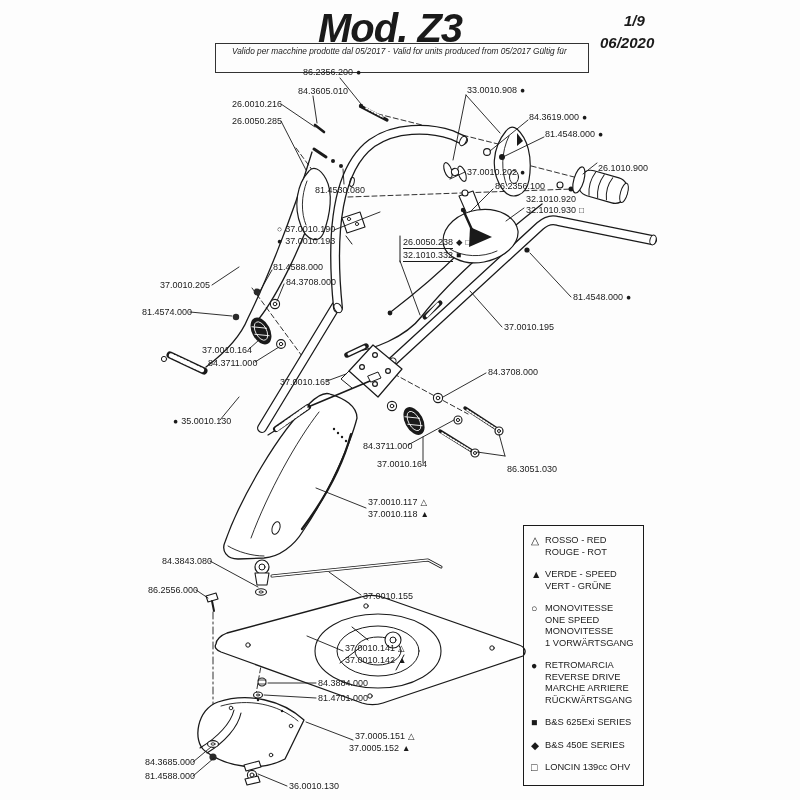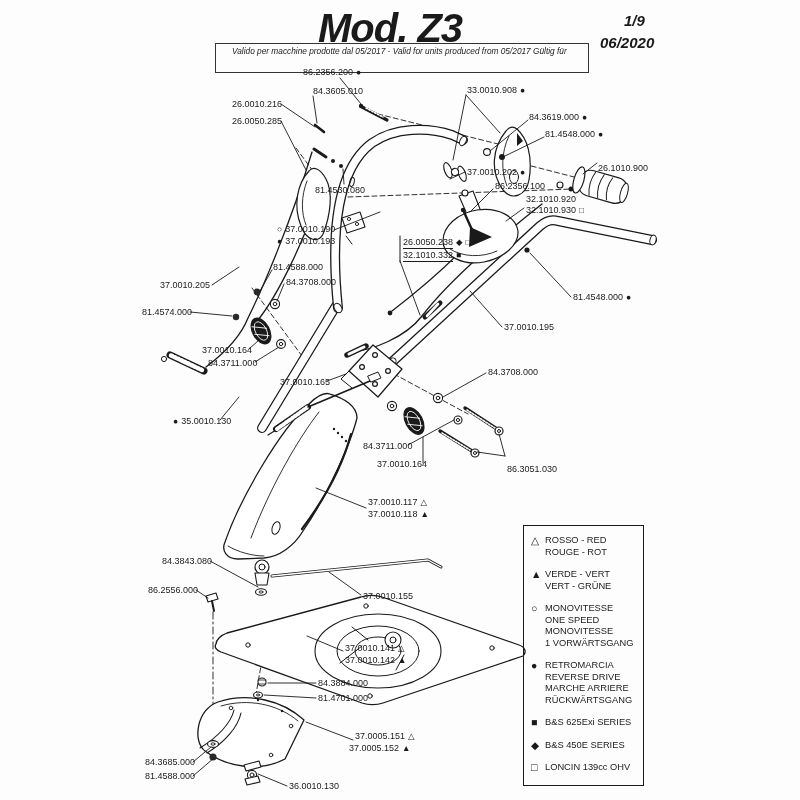--- a/index.html
+++ b/index.html
@@ -298,21 +298,21 @@
 
 <div class="title">Mod. Z3</div>
 <div class="pageno">1/9</div>
 <div class="rev">06/2020</div>
 <div class="notebox">
   <div>Valido per macchine prodotte dal 05/2017 - Valid for units produced from 05/2017 Gültig für</div>
 </div>
 
 <div id="label-layer">
       <div class="part-label" style="left: 303px; top: 67px;"><span>86.2356.200</span><span class="sym post">●</span></div>
-      <div class="part-label" style="left: 313px; top: 86px; text-align: right;"><span>84.3605.010</span></div>
+      <div class="part-label" style="left: 298px; top: 86px; text-align: right;"><span>84.3605.010</span></div>
       <div class="part-label" style="left: 232px; top: 99px;"><span>26.0010.216</span></div>
       <div class="part-label" style="left: 232px; top: 116px;"><span>26.0050.285</span></div>
       <div class="part-label" style="left: 467px; top: 85px;"><span>33.0010.908</span><span class="sym post">●</span></div>
       <div class="part-label" style="left: 529px; top: 112px; text-align: center;"><span>84.3619.000</span><span class="sym post">●</span></div>
       <div class="part-label" style="left: 545px; top: 129px;"><span>81.4548.000</span><span class="sym post">●</span></div>
       <div class="part-label" style="left: 598px; top: 163px;"><span>26.1010.900</span></div>
       <div class="part-label" style="left: 467px; top: 167px;"><span>37.0010.202</span><span class="sym post">●</span></div>
       <div class="part-label" style="left: 495px; top: 181px;"><span>86.2356.100</span></div>
       <div class="part-label" style="left: 526px; top: 194px;"><span>32.1010.920</span></div>
       <div class="part-label" style="left: 526px; top: 205px;"><span>32.1010.930</span><span class="sym post">□</span></div>
@@ -355,21 +355,21 @@
       <div class="legend-item">
         <div class="legend-sym">△</div>
         <div class="legend-lines">
           <div>ROSSO - RED</div>
           <div>ROUGE - ROT</div>
         </div>
       </div>
       <div class="legend-item">
         <div class="legend-sym">▲</div>
         <div class="legend-lines">
-          <div>VERDE - VERT</div>
+          <div>VERDE - SPEED</div>
           <div>VERT - GRÜNE</div>
         </div>
       </div>
       <div class="legend-item">
         <div class="legend-sym">○</div>
         <div class="legend-lines">
           <div>MONOVITESSE</div>
           <div>ONE SPEED</div>
           <div>MONOVITESSE</div>
           <div>1 VORWÄRTSGANG</div>

